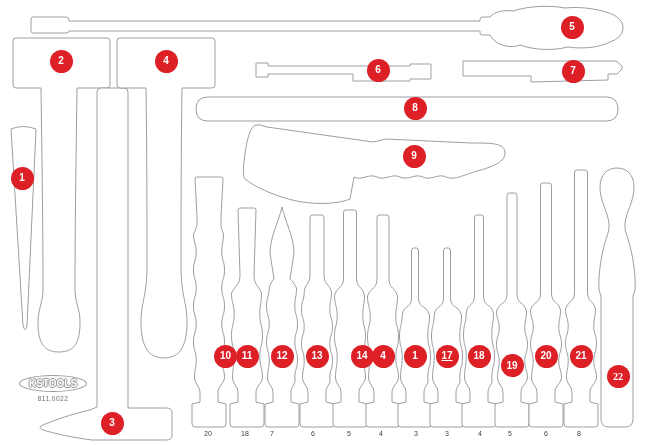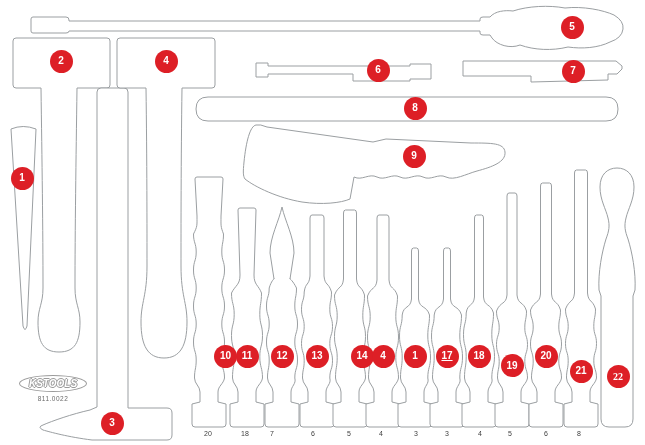--- a/index.html
+++ b/index.html
@@ -18,21 +18,21 @@
   .size-label{
     position:absolute;top:430px;transform:translateX(-50%);
     font-size:7px;color:#3d3d3d;line-height:1;
   }
   .logo-block{position:absolute;left:13px;top:375px;width:80px;text-align:center;}
   .logo-oval{
     width:66px;height:15px;margin:0 auto;border:1px solid #9b9b9b;border-radius:50%;
     display:flex;align-items:center;justify-content:center;overflow:hidden;
   }
   .logo-text{
-    font-size:10px;font-weight:bold;font-style:italic;letter-spacing:0px;
+    font-size:10px;font-weight:bold;letter-spacing:0px;
     color:#fff;white-space:nowrap;
     text-shadow:-1px 0 #9b9b9b,1px 0 #9b9b9b,0 -1px #9b9b9b,0 1px #9b9b9b;
   }
   .part-number{margin-top:3px;font-size:6.5px;color:#6a6a6a;letter-spacing:0.5px;}
 </style>
 </head>
 <body>
 
 <div class="stage" style="--marker: #dd1f26;">
 
@@ -98,21 +98,21 @@
       <div class="marker" style="left: 235.5px; top: 344.5px; color: rgb(255, 255, 255);">11</div>
       <div class="marker" style="left: 270.5px; top: 344.5px; color: rgb(255, 255, 255);">12</div>
       <div class="marker" style="left: 305.5px; top: 344.5px; color: rgb(255, 255, 255);">13</div>
       <div class="marker" style="left: 338.5px; top: 344.5px; color: rgb(255, 255, 255); margin-left: 12px;">14</div>
       <div class="marker" style="left: 371.5px; top: 344.5px; color: rgb(255, 255, 255);">4</div>
       <div class="marker" style="left: 403.5px; top: 344.5px; color: rgb(255, 255, 255);">1</div>
       <div class="marker" style="left: 435.5px; top: 344.5px; color: rgb(255, 255, 255); text-decoration: underline;">17</div>
       <div class="marker" style="left: 467.5px; top: 344.5px; color: rgb(255, 255, 255);">18</div>
       <div class="marker" style="left: 500.5px; top: 354px; color: rgb(255, 255, 255);">19</div>
       <div class="marker" style="left: 534.5px; top: 344.5px; color: rgb(255, 255, 255);">20</div>
-      <div class="marker" style="left: 569.5px; top: 344.5px; color: rgb(255, 255, 255); margin-top: 15px;">21</div>
+      <div class="marker" style="left: 569.5px; top: 344.5px; color: rgb(255, 255, 255);">21</div>
       <div class="marker" style="left: 606.5px; top: 365px; color: rgb(255, 255, 255); font-family: Liberation Serif, serif;">22</div>
     </div>
   <div class="layer" id="size-labels-layer">
       <div class="size-label" style="left: 208px; color: rgb(61, 61, 61);">20</div>
       <div class="size-label" style="left: 245px; color: rgb(61, 61, 61);">18</div>
       <div class="size-label" style="left: 272px; color: rgb(61, 61, 61);">7</div>
       <div class="size-label" style="left: 313px; color: rgb(61, 61, 61);">6</div>
       <div class="size-label" style="left: 349px; color: rgb(61, 61, 61);">5</div>
       <div class="size-label" style="left: 381px; color: rgb(61, 61, 61);">4</div>
       <div class="size-label" style="left: 416px; color: rgb(61, 61, 61);">3</div>

